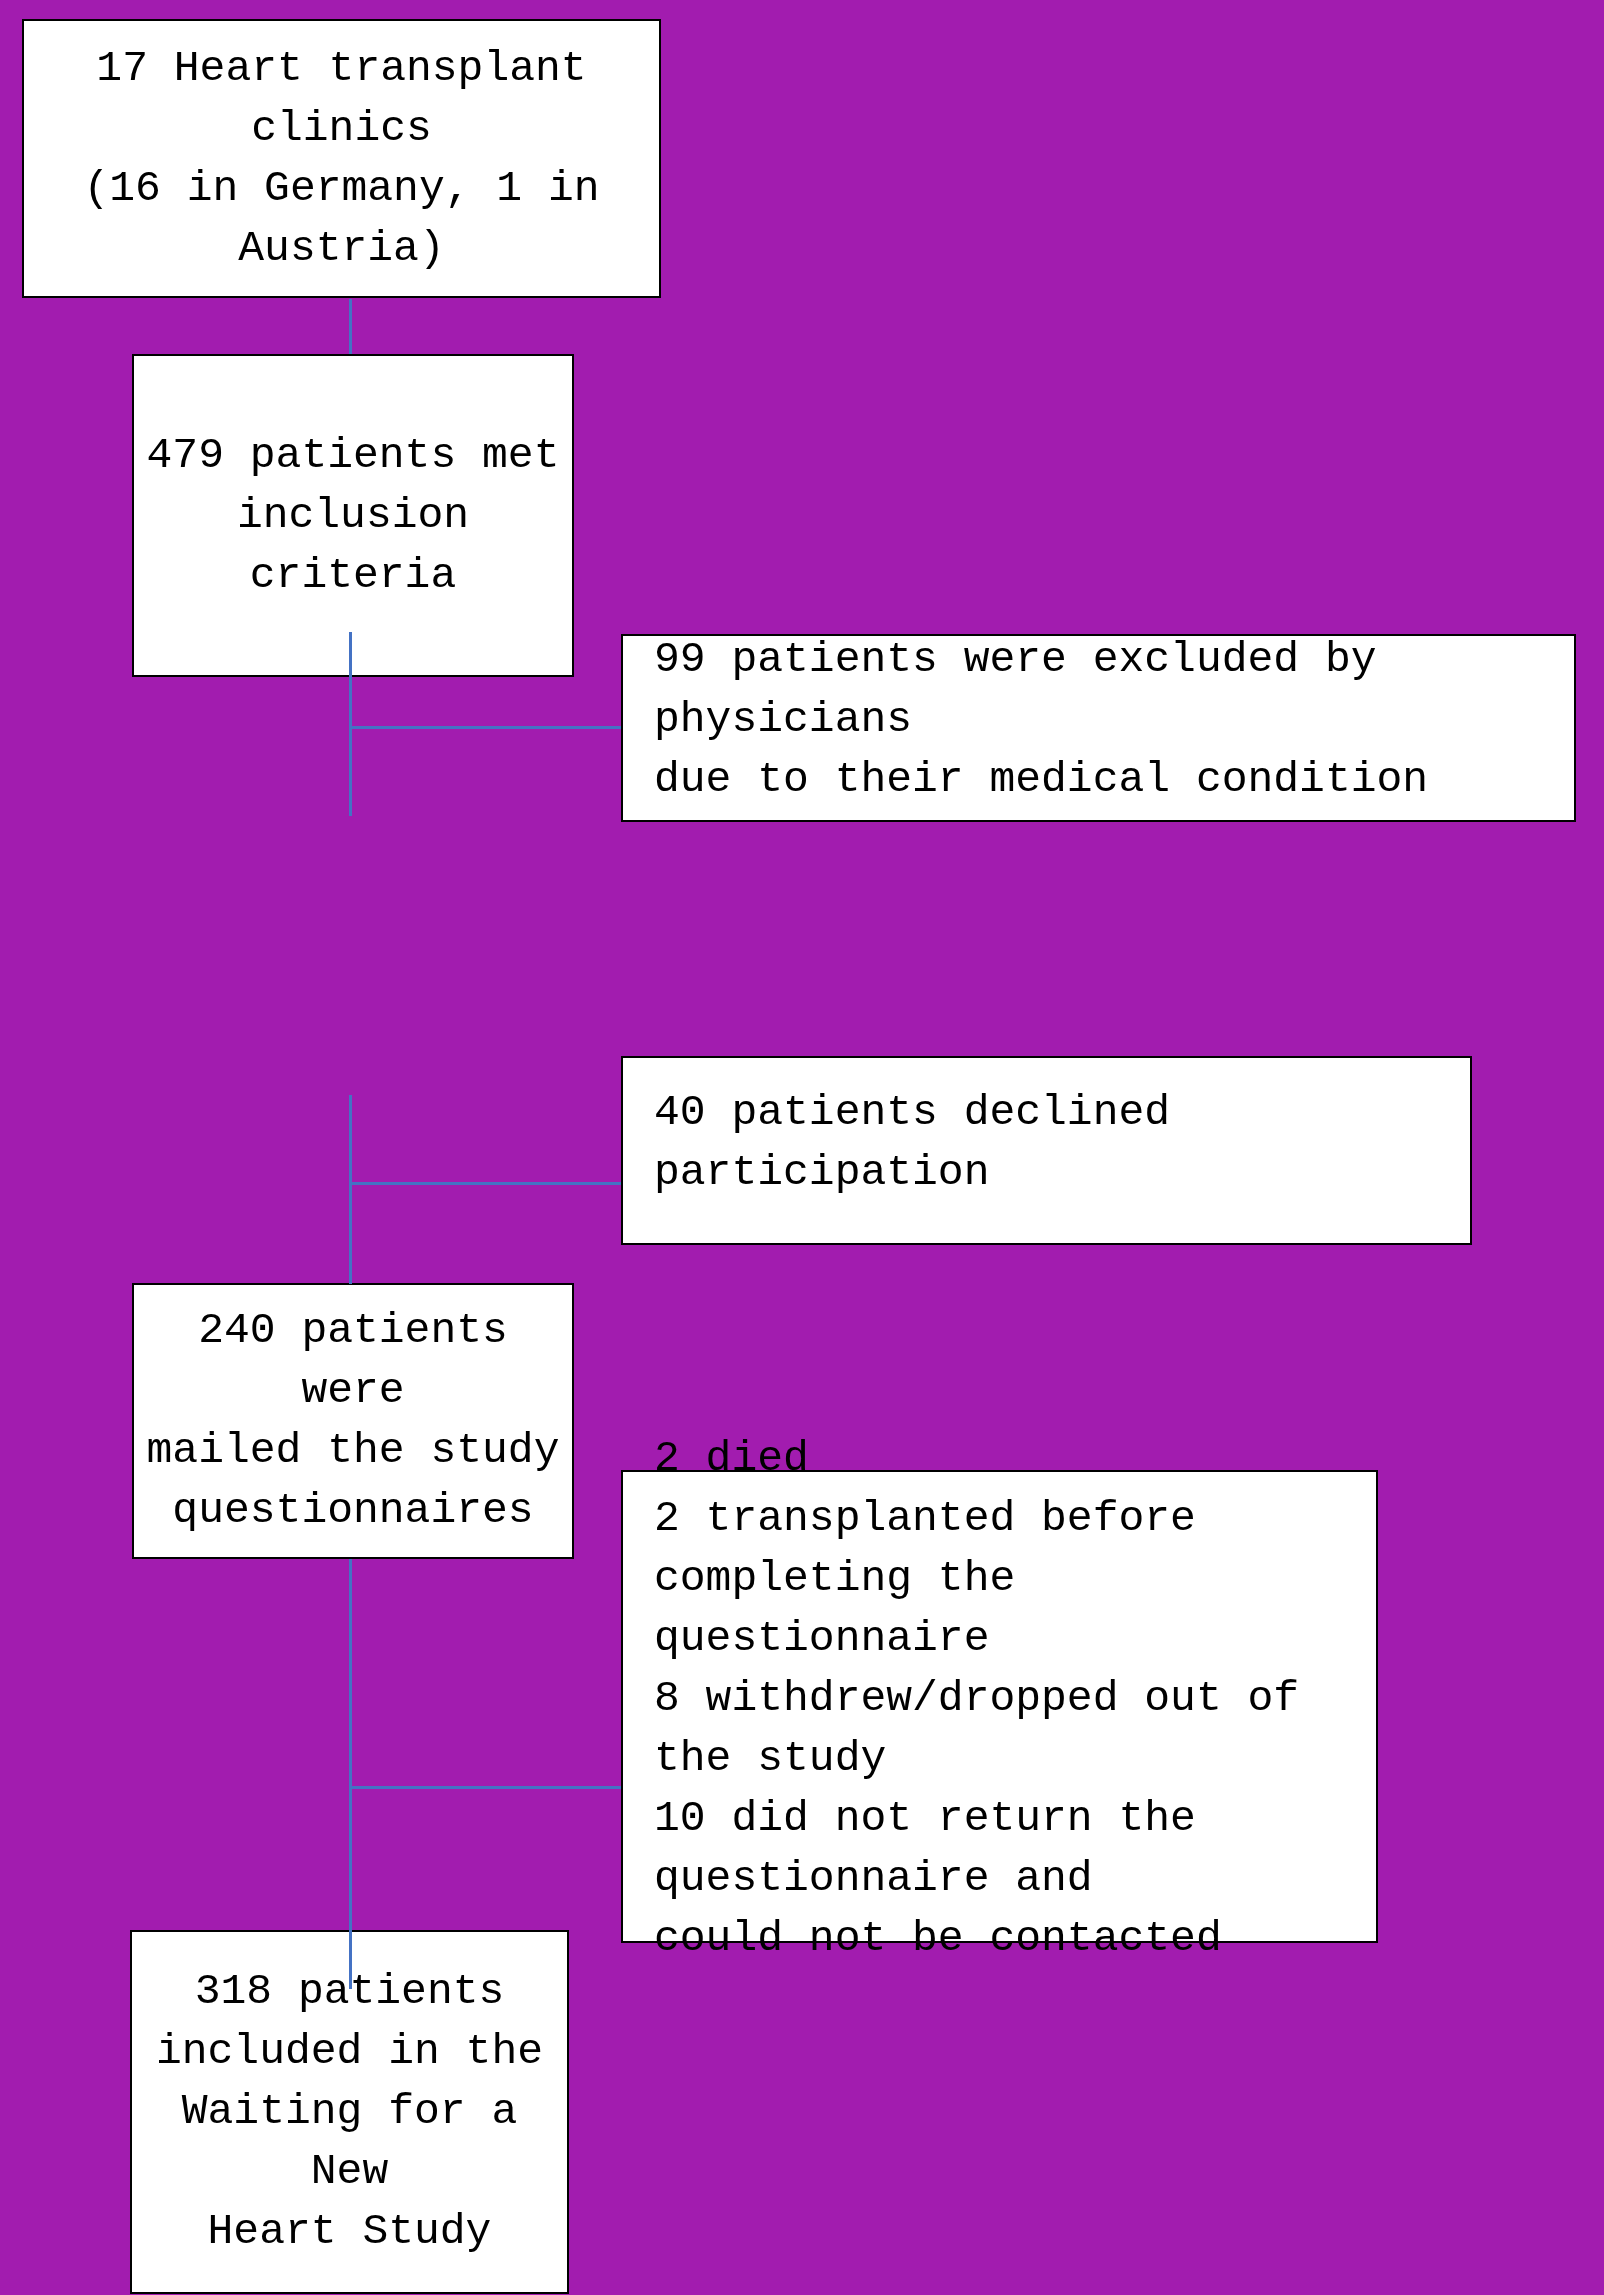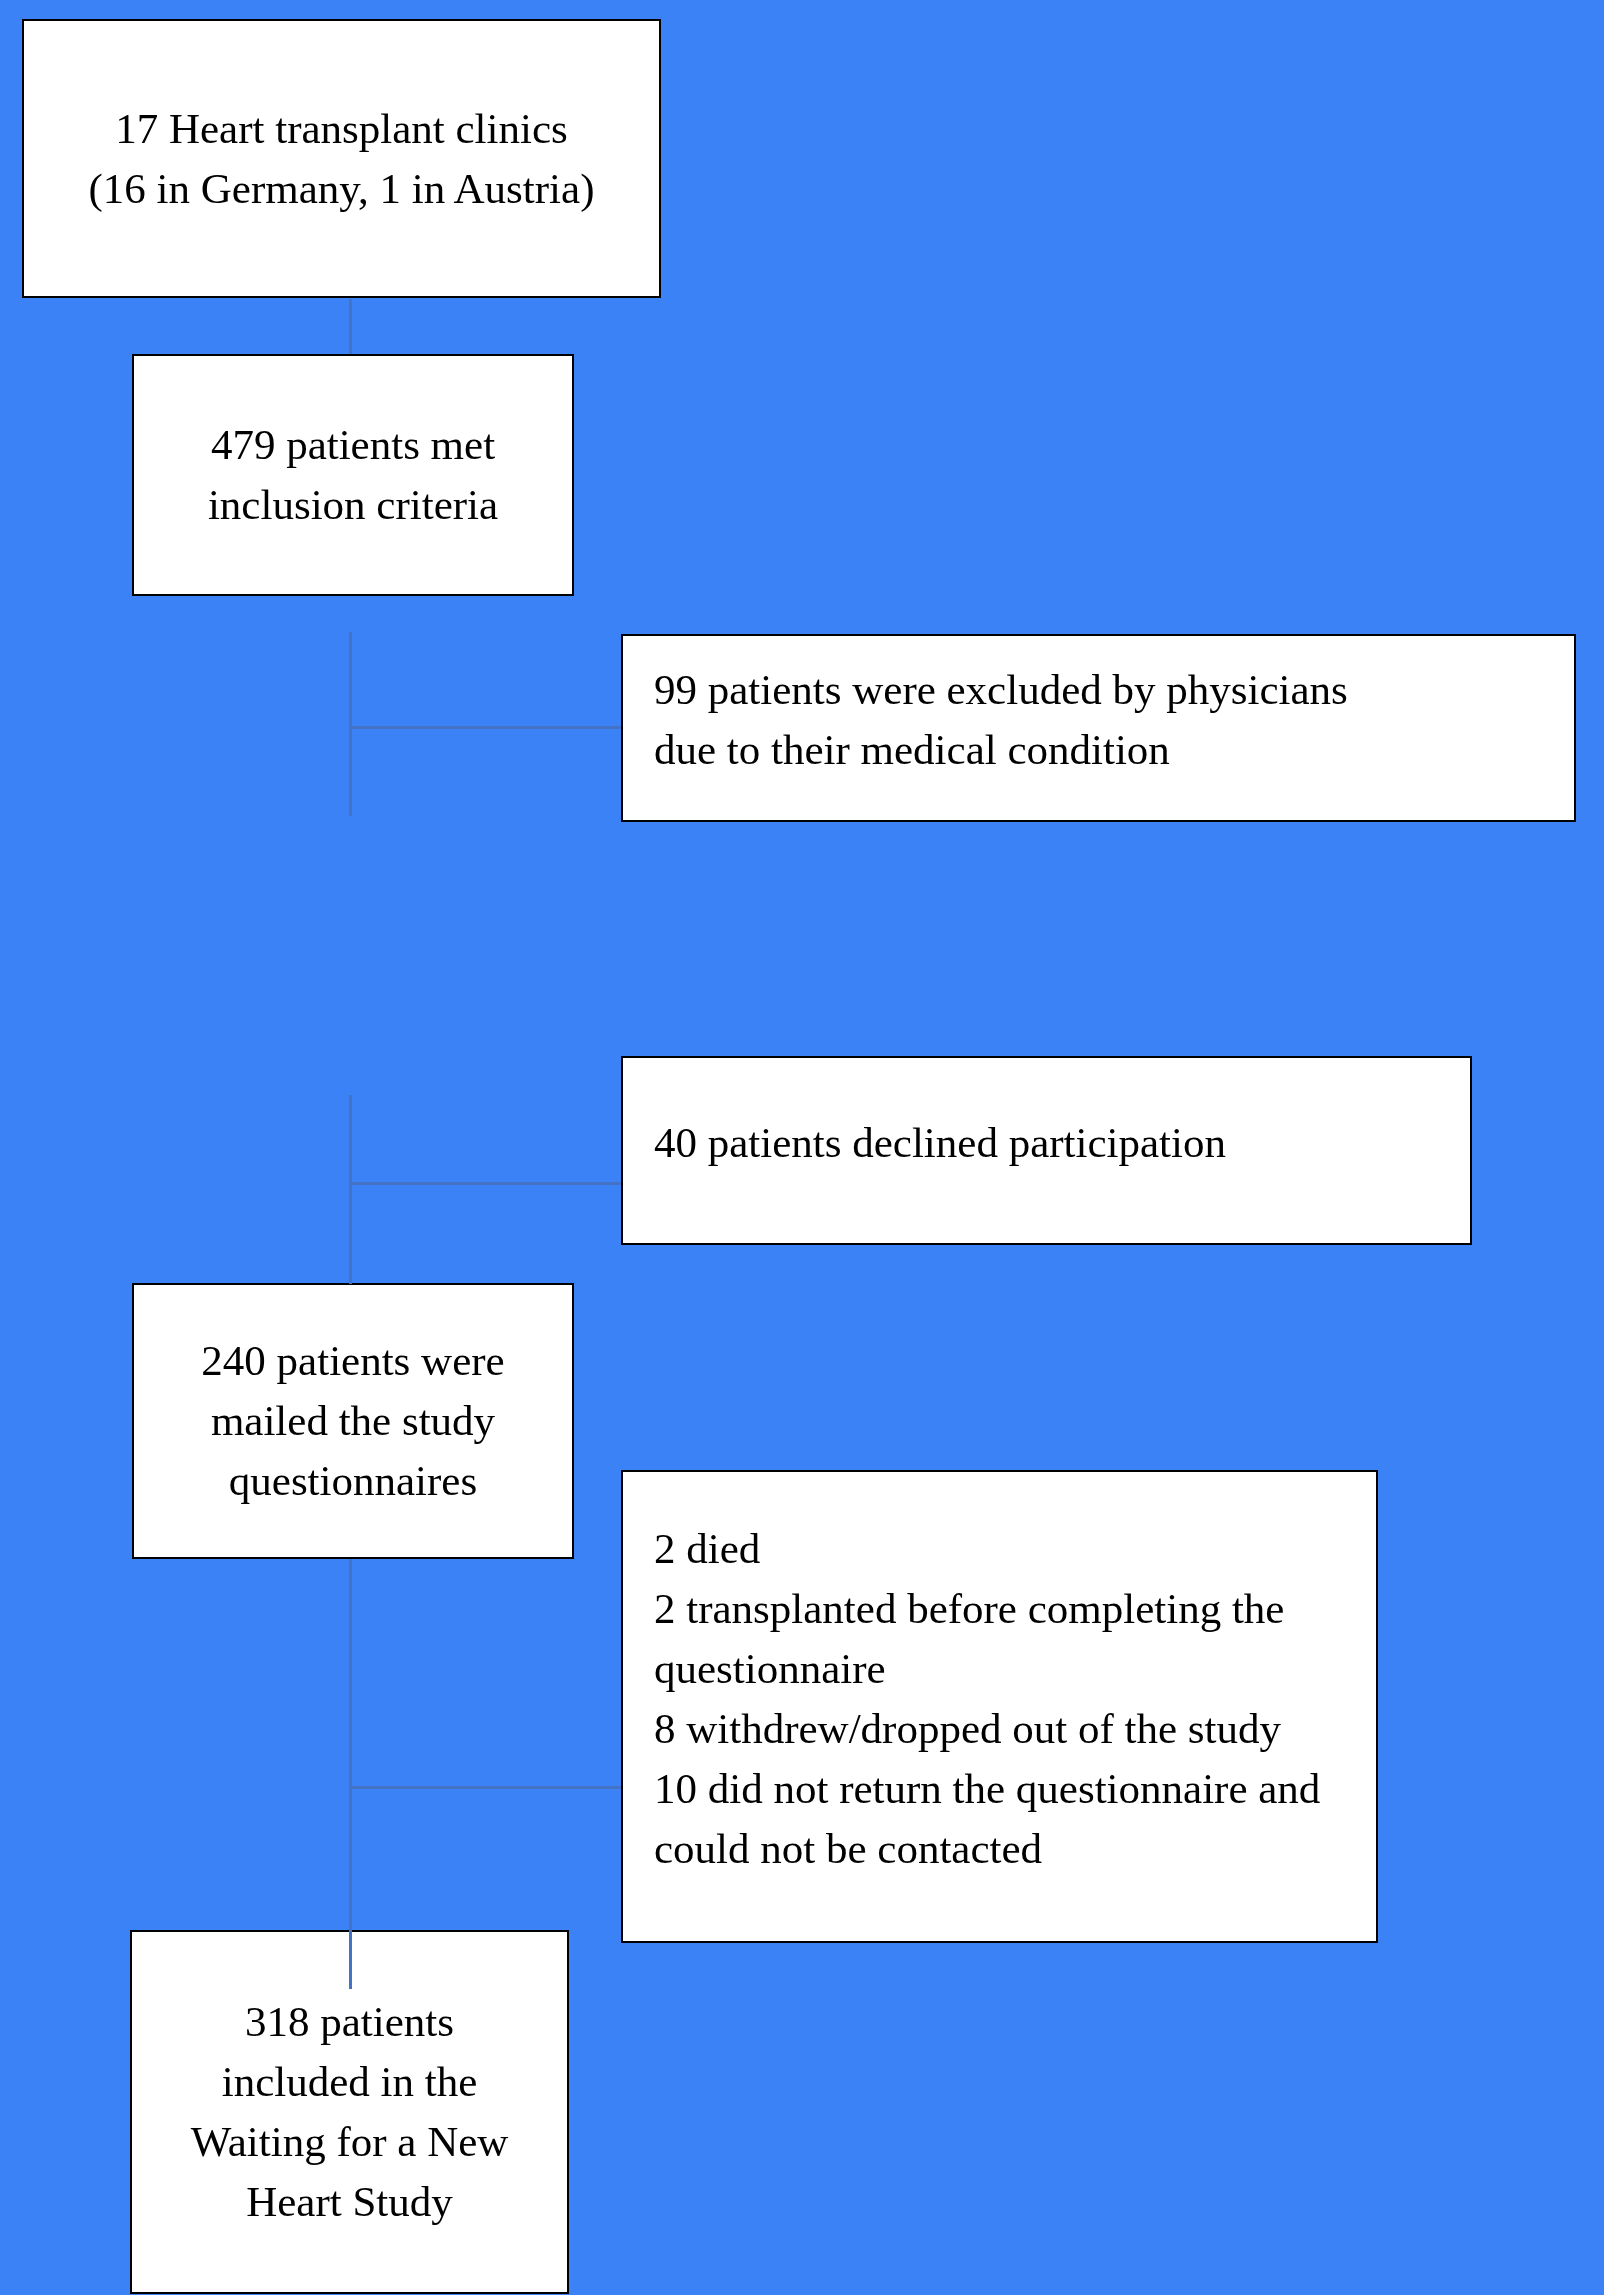--- a/index.html
+++ b/index.html
@@ -1,21 +1,21 @@
 <!DOCTYPE html>
 <html style="font-size:11.8px"><head>
 <meta charset="utf-8">
 <style>
   html,body{margin:0;padding:0;background:#ffffff;}
   .canvas{
     position:relative;
     width:1604px;
     height:2295px;
-    background:#3b82f6;
-    font-family:Liberation Serif, serif;
+    background:#a21caf;
+    font-family:Liberation Mono, monospace;
     color:#000000;
   }
   .fbox{
     position:absolute;
     border:2.9px solid #000000;
     background:#ffffff;
     box-sizing:border-box;
     display:flex;
     align-items:center;
     font-size:43px;
@@ -23,21 +23,21 @@
     white-space:pre-line;
   }
   .fbox.center{justify-content:center;text-align:center;}
   .fbox.side{justify-content:flex-start;text-align:left;padding:0 34px 16px 31px;}
   .conn{position:absolute;background:#4472C4;}
   .conn.v{width:2.9px;}
   .conn.h{height:2.9px;}
 
   
   #box-clinics   {left:22px;  top:19px;   width:639px;  height:279px;}
-  #box-inclusion {left:132px; top:354px;  width:442px;  height:242px;}
+  #box-inclusion {left:132px; top:354px;  width:442px;  height:323px;}
   #box-invited   {left:132px; top:816px; width:442px;  height:279px;}
   #box-mailed    {left:132px; top:1283px; width:442px;  height:276px;}
   #box-included  {left:130px; top:1930px; width:439px;  height:364px;}
 
   
   #box-excluded  {left:621px; top:634px;  width:955px; height:188px;}
   #box-declined  {left:621px; top:1056px; width:851px; height:189px;}
   #box-attrition {left:621px; top:1470px; width:757px; height:473px;}
 
   

